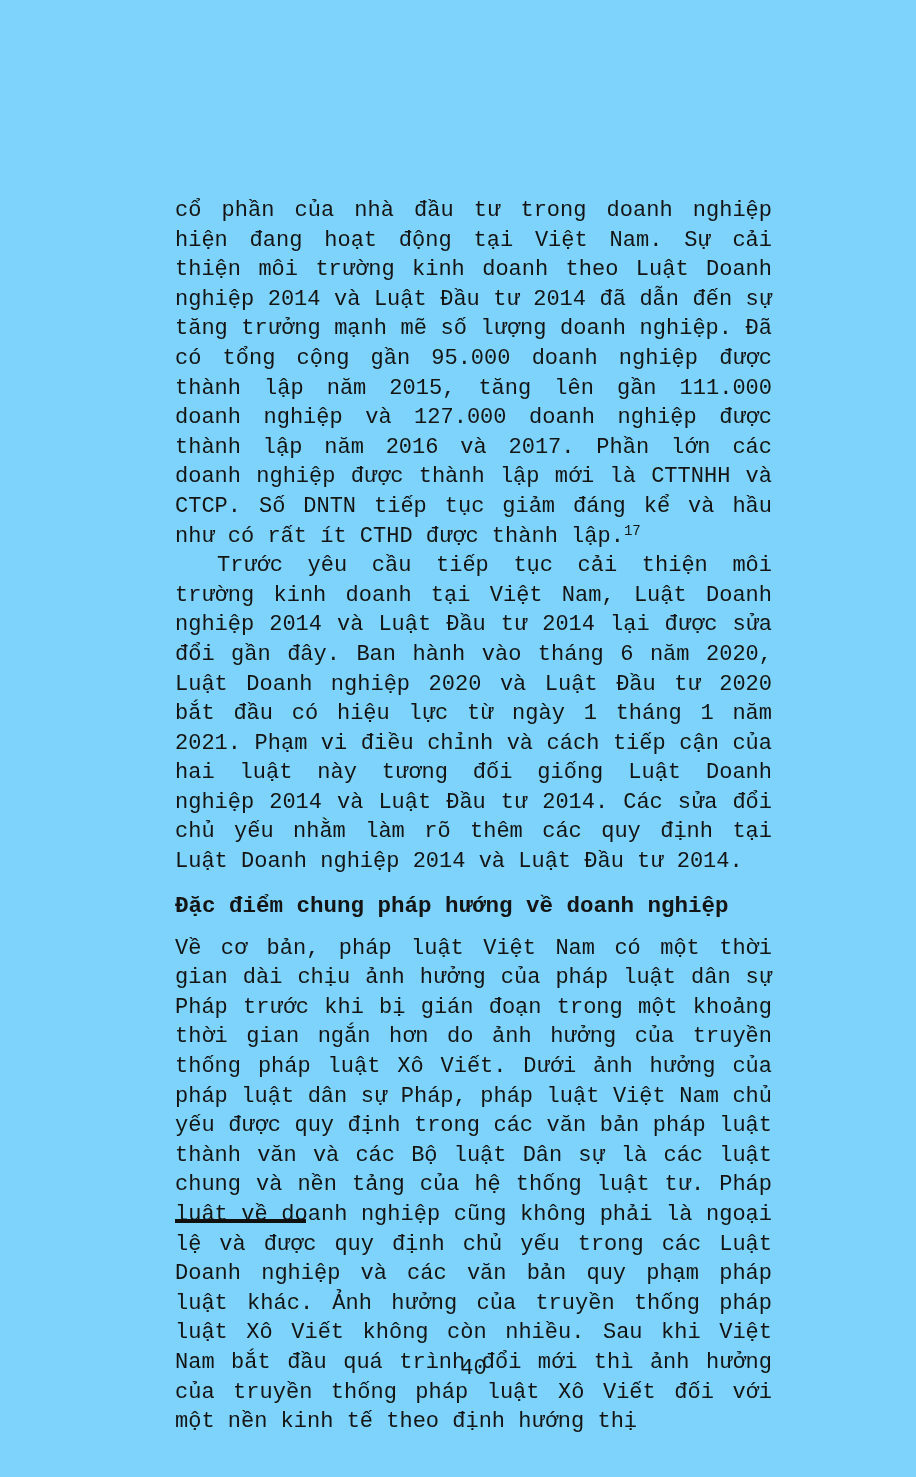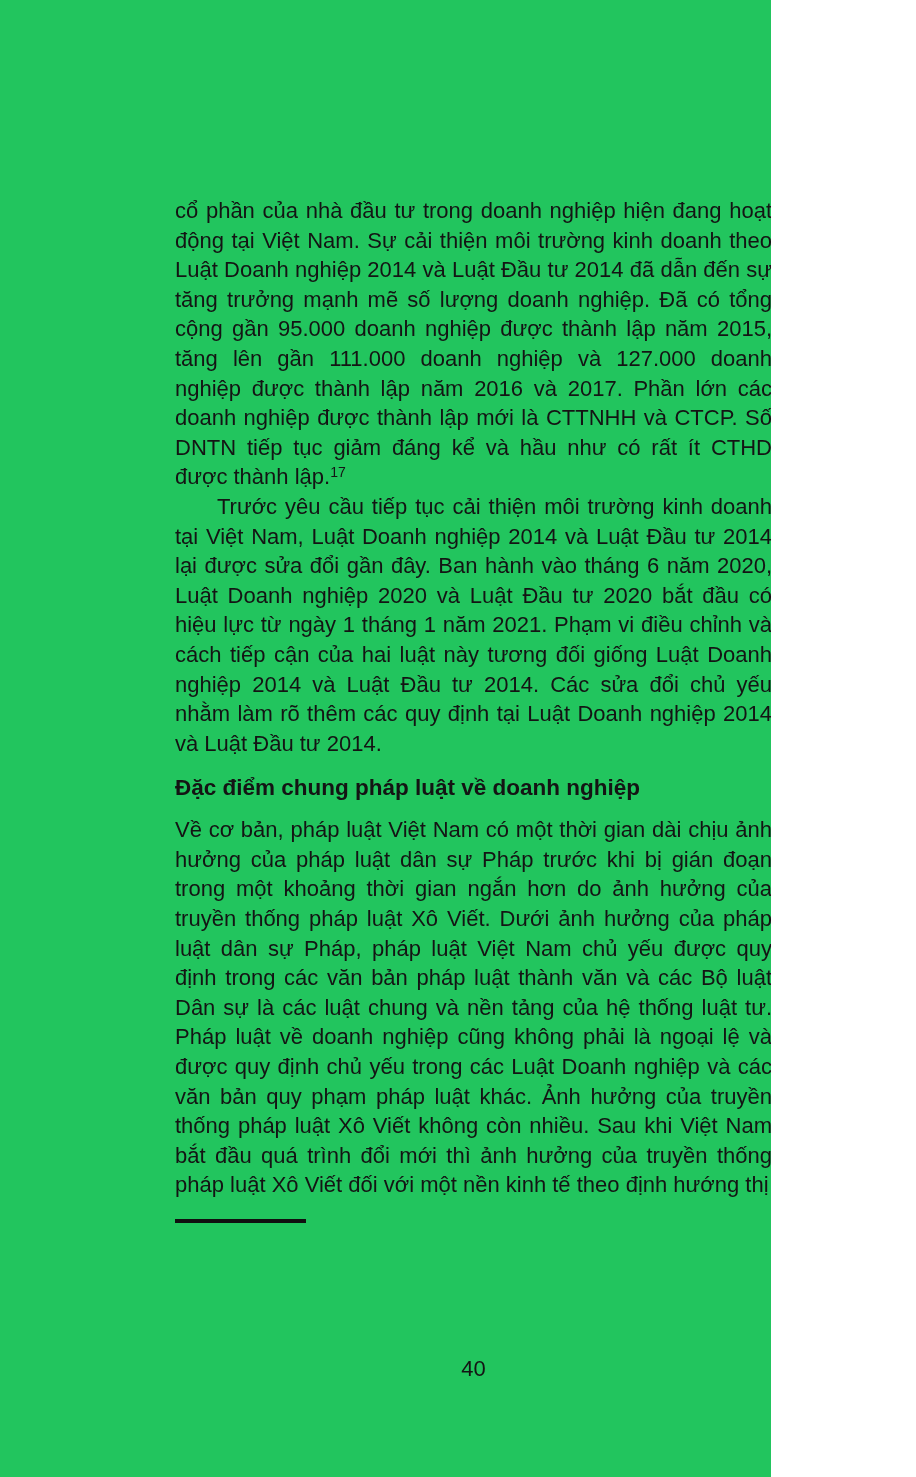--- a/index.html
+++ b/index.html
@@ -2,25 +2,25 @@
 <html><head>
 <meta charset="utf-8">
 <style>
   html, body {
     margin: 0;
     padding: 0;
     background: #ffffff;
   }
   .page {
     position: relative;
-    width: 771px;
+    width: 916px;
     height: 1477px;
-    background: #22c55e;
+    background: #7dd3fc;
     color: #141414;
-    font-family: Liberation Sans, sans-serif;
+    font-family: Liberation Mono, monospace;
     overflow: hidden;
   }
   .text-block {
     position: absolute;
     left: 175px;
     top: 196px;
     width: 597px;
     font-size: 22px;
     line-height: 29.6px;
     text-align: justify;
@@ -87,21 +87,21 @@
 <body>
 
 <div class="page">
 
   <div class="text-block">
 
     <p class="para"><span>cổ phần của nhà đầu tư trong doanh nghiệp hiện đang hoạt động tại Việt Nam.  Sự cải thiện môi trường kinh doanh theo Luật Doanh nghiệp 2014 và Luật Đầu tư 2014 đã dẫn đến sự tăng trưởng mạnh mẽ số lượng doanh nghiệp.  Đã có tổng cộng gần 95.000 doanh nghiệp được thành lập năm 2015, tăng lên gần 111.000 doanh nghiệp và 127.000 doanh nghiệp được thành lập năm 2016 và 2017.  Phần lớn các doanh nghiệp được thành lập mới là CTTNHH và CTCP.  Số DNTN tiếp tục giảm đáng kể và hầu như có rất ít CTHD được thành lập.</span><sup class="body-sup">17</sup></p>
 
     <p class="para indent">Trước yêu cầu tiếp tục cải thiện môi trường kinh doanh tại Việt Nam, Luật Doanh nghiệp 2014 và Luật Đầu tư 2014 lại được sửa đổi gần đây.  Ban hành vào tháng 6 năm 2020, Luật Doanh nghiệp 2020 và Luật Đầu tư 2020 bắt đầu có hiệu lực từ ngày 1 tháng 1 năm 2021.  Phạm vi điều chỉnh và cách tiếp cận của hai luật này tương đối giống Luật Doanh nghiệp 2014 và Luật Đầu tư 2014.  Các sửa đổi chủ yếu nhằm làm rõ thêm các quy định tại Luật Doanh nghiệp 2014 và Luật Đầu tư 2014.</p>
 
-    <h2 class="heading">Đặc điểm chung pháp luật về doanh nghiệp</h2>
+    <h2 class="heading">Đặc điểm chung pháp hướng về doanh nghiệp</h2>
 
     <p class="para">Về cơ bản, pháp luật Việt Nam có một thời gian dài chịu ảnh hưởng của pháp luật dân sự Pháp trước khi bị gián đoạn trong một khoảng thời gian ngắn hơn do ảnh hưởng của truyền thống pháp luật Xô Viết.  Dưới ảnh hưởng của pháp luật dân sự Pháp, pháp luật Việt Nam chủ yếu được quy định trong các văn bản pháp luật thành văn và các Bộ luật Dân sự là các luật chung và nền tảng của hệ thống luật tư.  Pháp luật về doanh nghiệp cũng không phải là ngoại lệ và được quy định chủ yếu trong các Luật Doanh nghiệp và các văn bản quy phạm pháp luật khác.  Ảnh hưởng của truyền thống pháp luật Xô Viết không còn nhiều.  Sau khi Việt Nam bắt đầu quá trình đổi mới thì ảnh hưởng của truyền thống pháp luật Xô Viết đối với một nền kinh tế theo định hướng thị</p>
 
   </div>
 
   <div class="footnote-area">
     <div class="footnote-rule"></div>
   </div>
 
   <div class="page-number">40</div>

